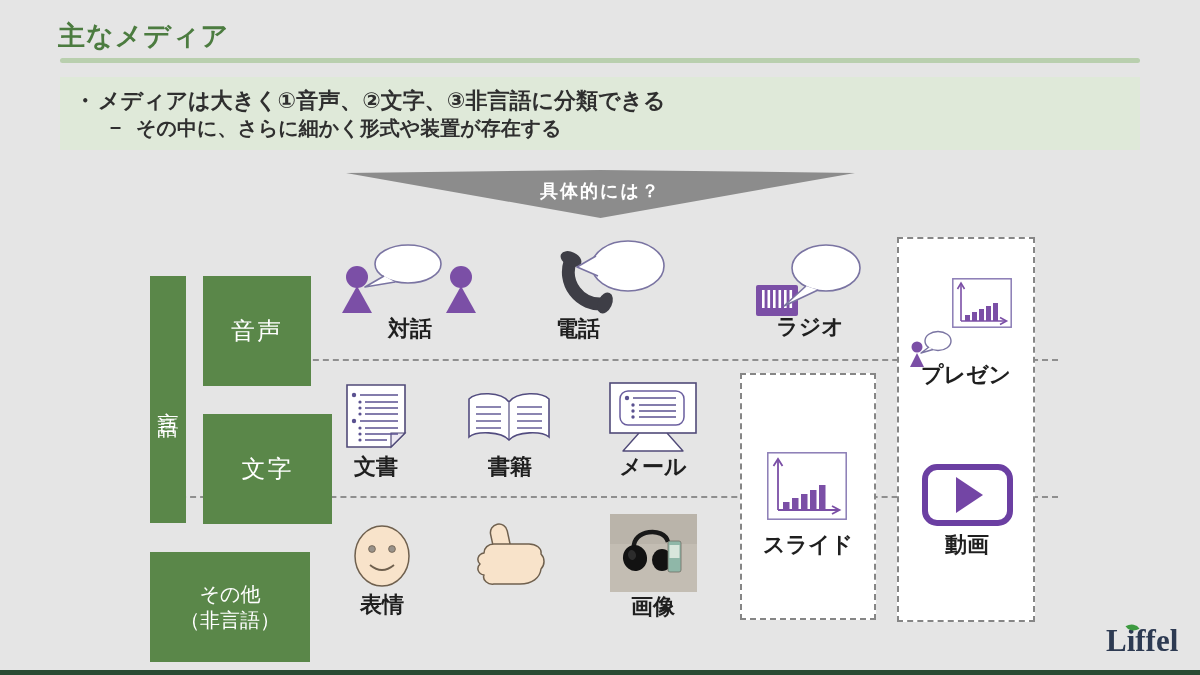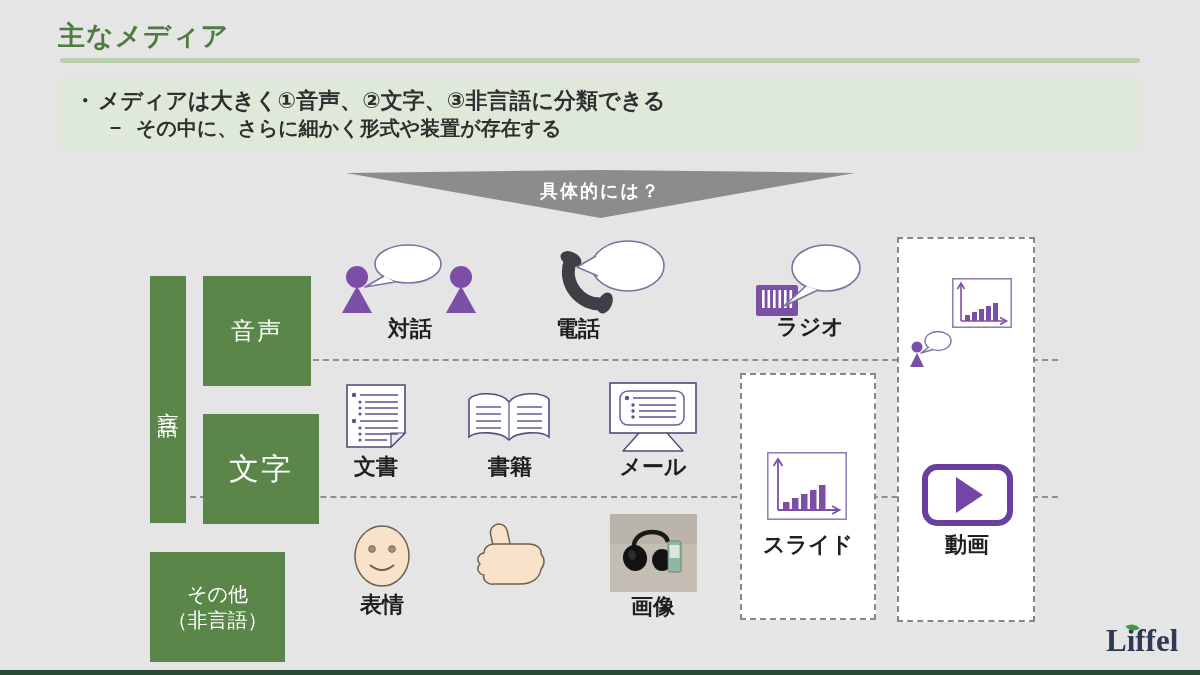--- a/index.html
+++ b/index.html
@@ -19,22 +19,22 @@
   
   .arrow{left:346px;top:170px;width:509px;height:48px;background:#8c8c8c;
          clip-path:polygon(0% 6%,50% 0%,100% 6%,50% 100%);text-align:center;}
   .arrow span{display:inline-block;margin-top:9px;color:#ffffff;font-size:18px;font-weight:bold;letter-spacing:2px;}
 
   
   .gbox{background:#5a8749;color:#fff;font-weight:normal;display:flex;align-items:center;justify-content:center;z-index:2;margin-top:39px;}
   .langbar{left:150px;top:237px;width:36px;height:247px;writing-mode:vertical-rl;text-orientation:upright;
            font-size:21px;letter-spacing:5px;}
   .rowaudio{left:203px;top:237px;width:108px;height:110px;font-size:24px;letter-spacing:2px;}
-  .rowtext{left:203px;top:375px;width:116px;height:110px;font-size:30px;letter-spacing:2px;}
-  .rowother{left:150px;top:513px;width:135px;height:110px;font-size:20px;flex-direction:column;line-height:1.3;text-align:right;}
+  .rowtext{left:203px;top:375px;width:129px;height:110px;font-size:24px;letter-spacing:2px;}
+  .rowother{left:150px;top:513px;width:160px;height:110px;font-size:20px;flex-direction:column;line-height:1.3;text-align:right;}
 
   .dash1{left:203px;top:359px;width:855px;border-top:2px dashed #8f8f8f;z-index:1;}
   .dash2{left:150px;top:496px;width:908px;border-top:2px dashed #8f8f8f;z-index:1;}
   .dashbox{border:2px dashed #868686;background:#ffffff;z-index:2;box-sizing:border-box;}
   .slidebox{left:740px;top:373px;width:136px;height:247px;}
   .presenbox{left:897px;top:237px;width:138px;height:385px;}
 
   .icon{z-index:3;}
   .lbl{z-index:3;font-size:22px;font-weight:bold;color:#1f1f1f;text-align:center;}
 
@@ -130,20 +130,21 @@
     <rect x="27" y="31" width="5" height="12" fill="#7b4fa6"></rect>
     <rect x="34" y="28" width="5" height="15" fill="#7b4fa6"></rect>
     <rect x="41" y="25" width="5" height="18" fill="#7b4fa6"></rect>
   </svg>
   <svg class="abs icon" style="left:908px;top:330px" width="46" height="38" viewBox="0 0 46 38">
     <circle cx="9" cy="17" r="5.5" fill="#7b4fa6"></circle>
     <path d="M9,23 L2,37 L16,37 Z" fill="#7b4fa6"></path>
     <ellipse cx="30" cy="11" rx="13" ry="9.5" fill="#fff" stroke="#7a74a2" stroke-width="1.4"></ellipse>
     <path d="M21,17 L13,23 L25,19.5" fill="#fff" stroke="#7a74a2" stroke-width="1.4" stroke-linejoin="round"></path>
   </svg>
+  <div class="abs lbl" style="left:900px;top:360px;width:132px">プレゼン</div>
 
   <svg class="abs icon" style="left:345px;top:383px" width="62" height="66" viewBox="0 0 62 66">
     <path d="M2,2 H60 V50 L46,64 H2 Z" fill="#fff" stroke="#504a78" stroke-width="1.6"></path>
     <path d="M60,50 L46,64 L46,50 Z" fill="#ece9f2" stroke="#504a78" stroke-width="1.2"></path>
     <circle cx="9" cy="12" r="2.2" fill="#5a5190"></circle>
       <line x1="15" y1="12" x2="53" y2="12" stroke="#5a5190" stroke-width="1.5"></line>
     <circle cx="15" cy="19" r="1.6" fill="#5a5190"></circle>
       <line x1="20" y1="19" x2="53" y2="19" stroke="#5a5190" stroke-width="1.5"></line>
     <circle cx="15" cy="25" r="1.6" fill="#5a5190"></circle>
       <line x1="20" y1="25" x2="53" y2="25" stroke="#5a5190" stroke-width="1.5"></line>

